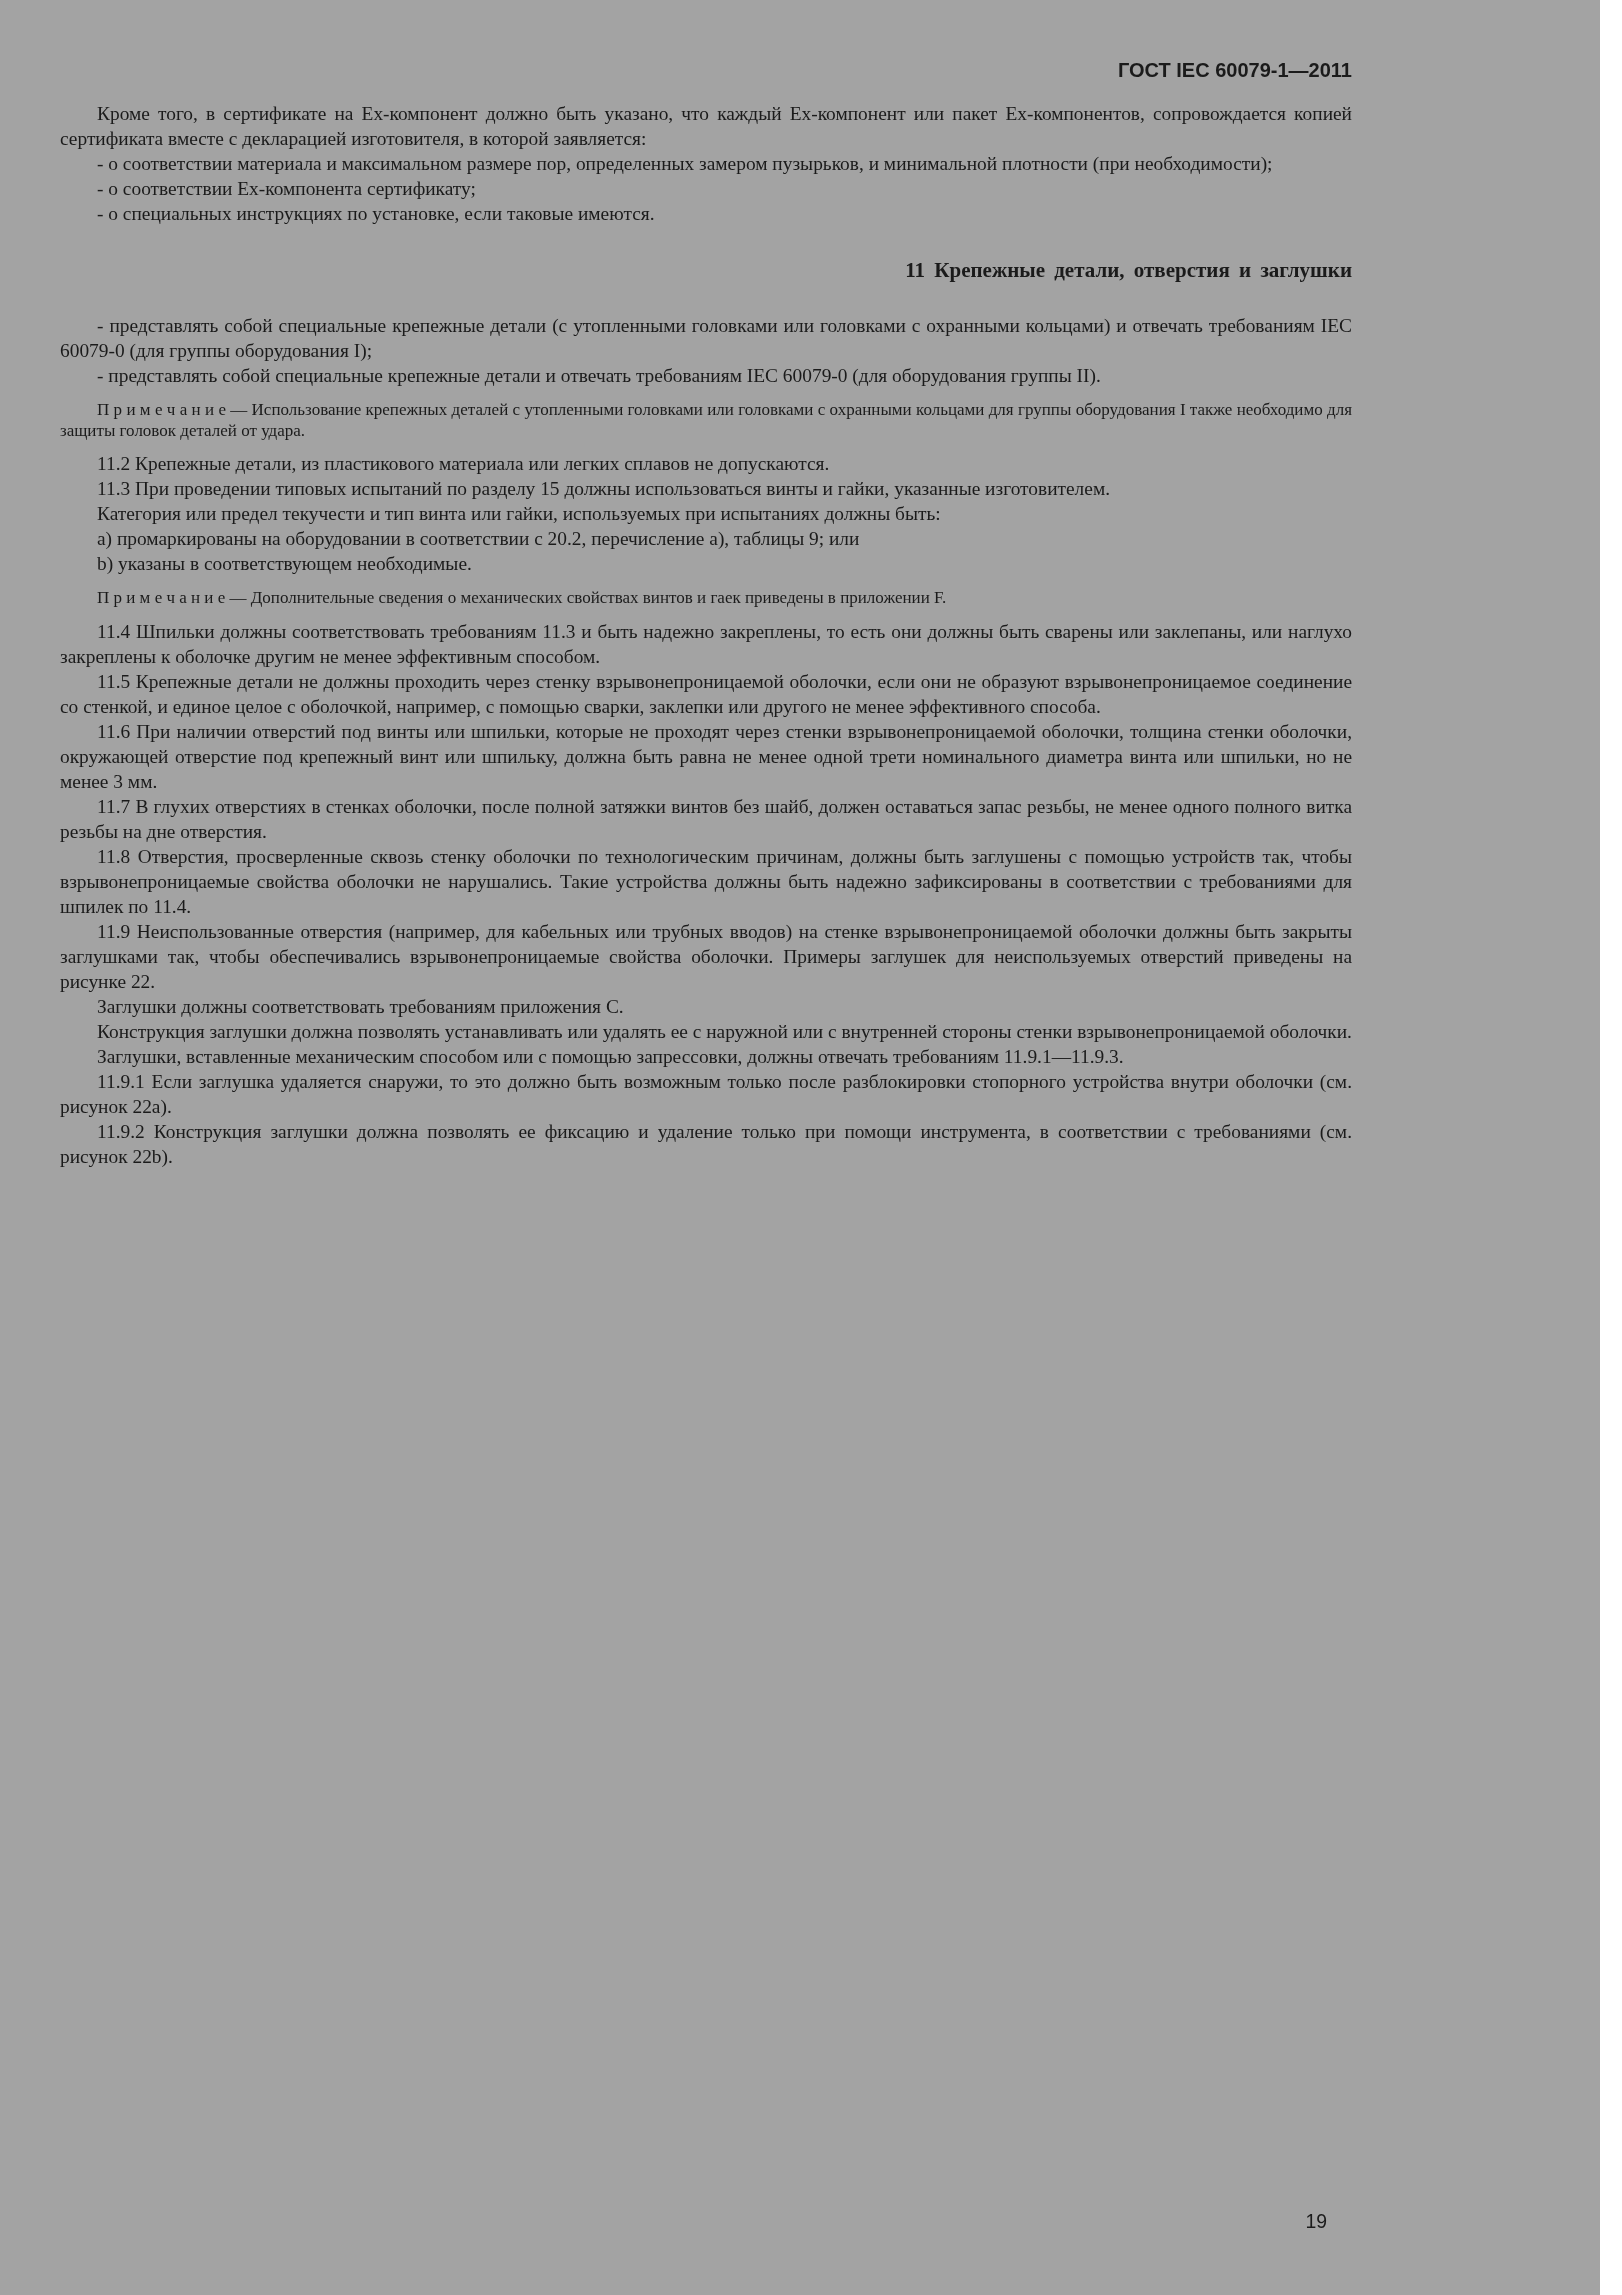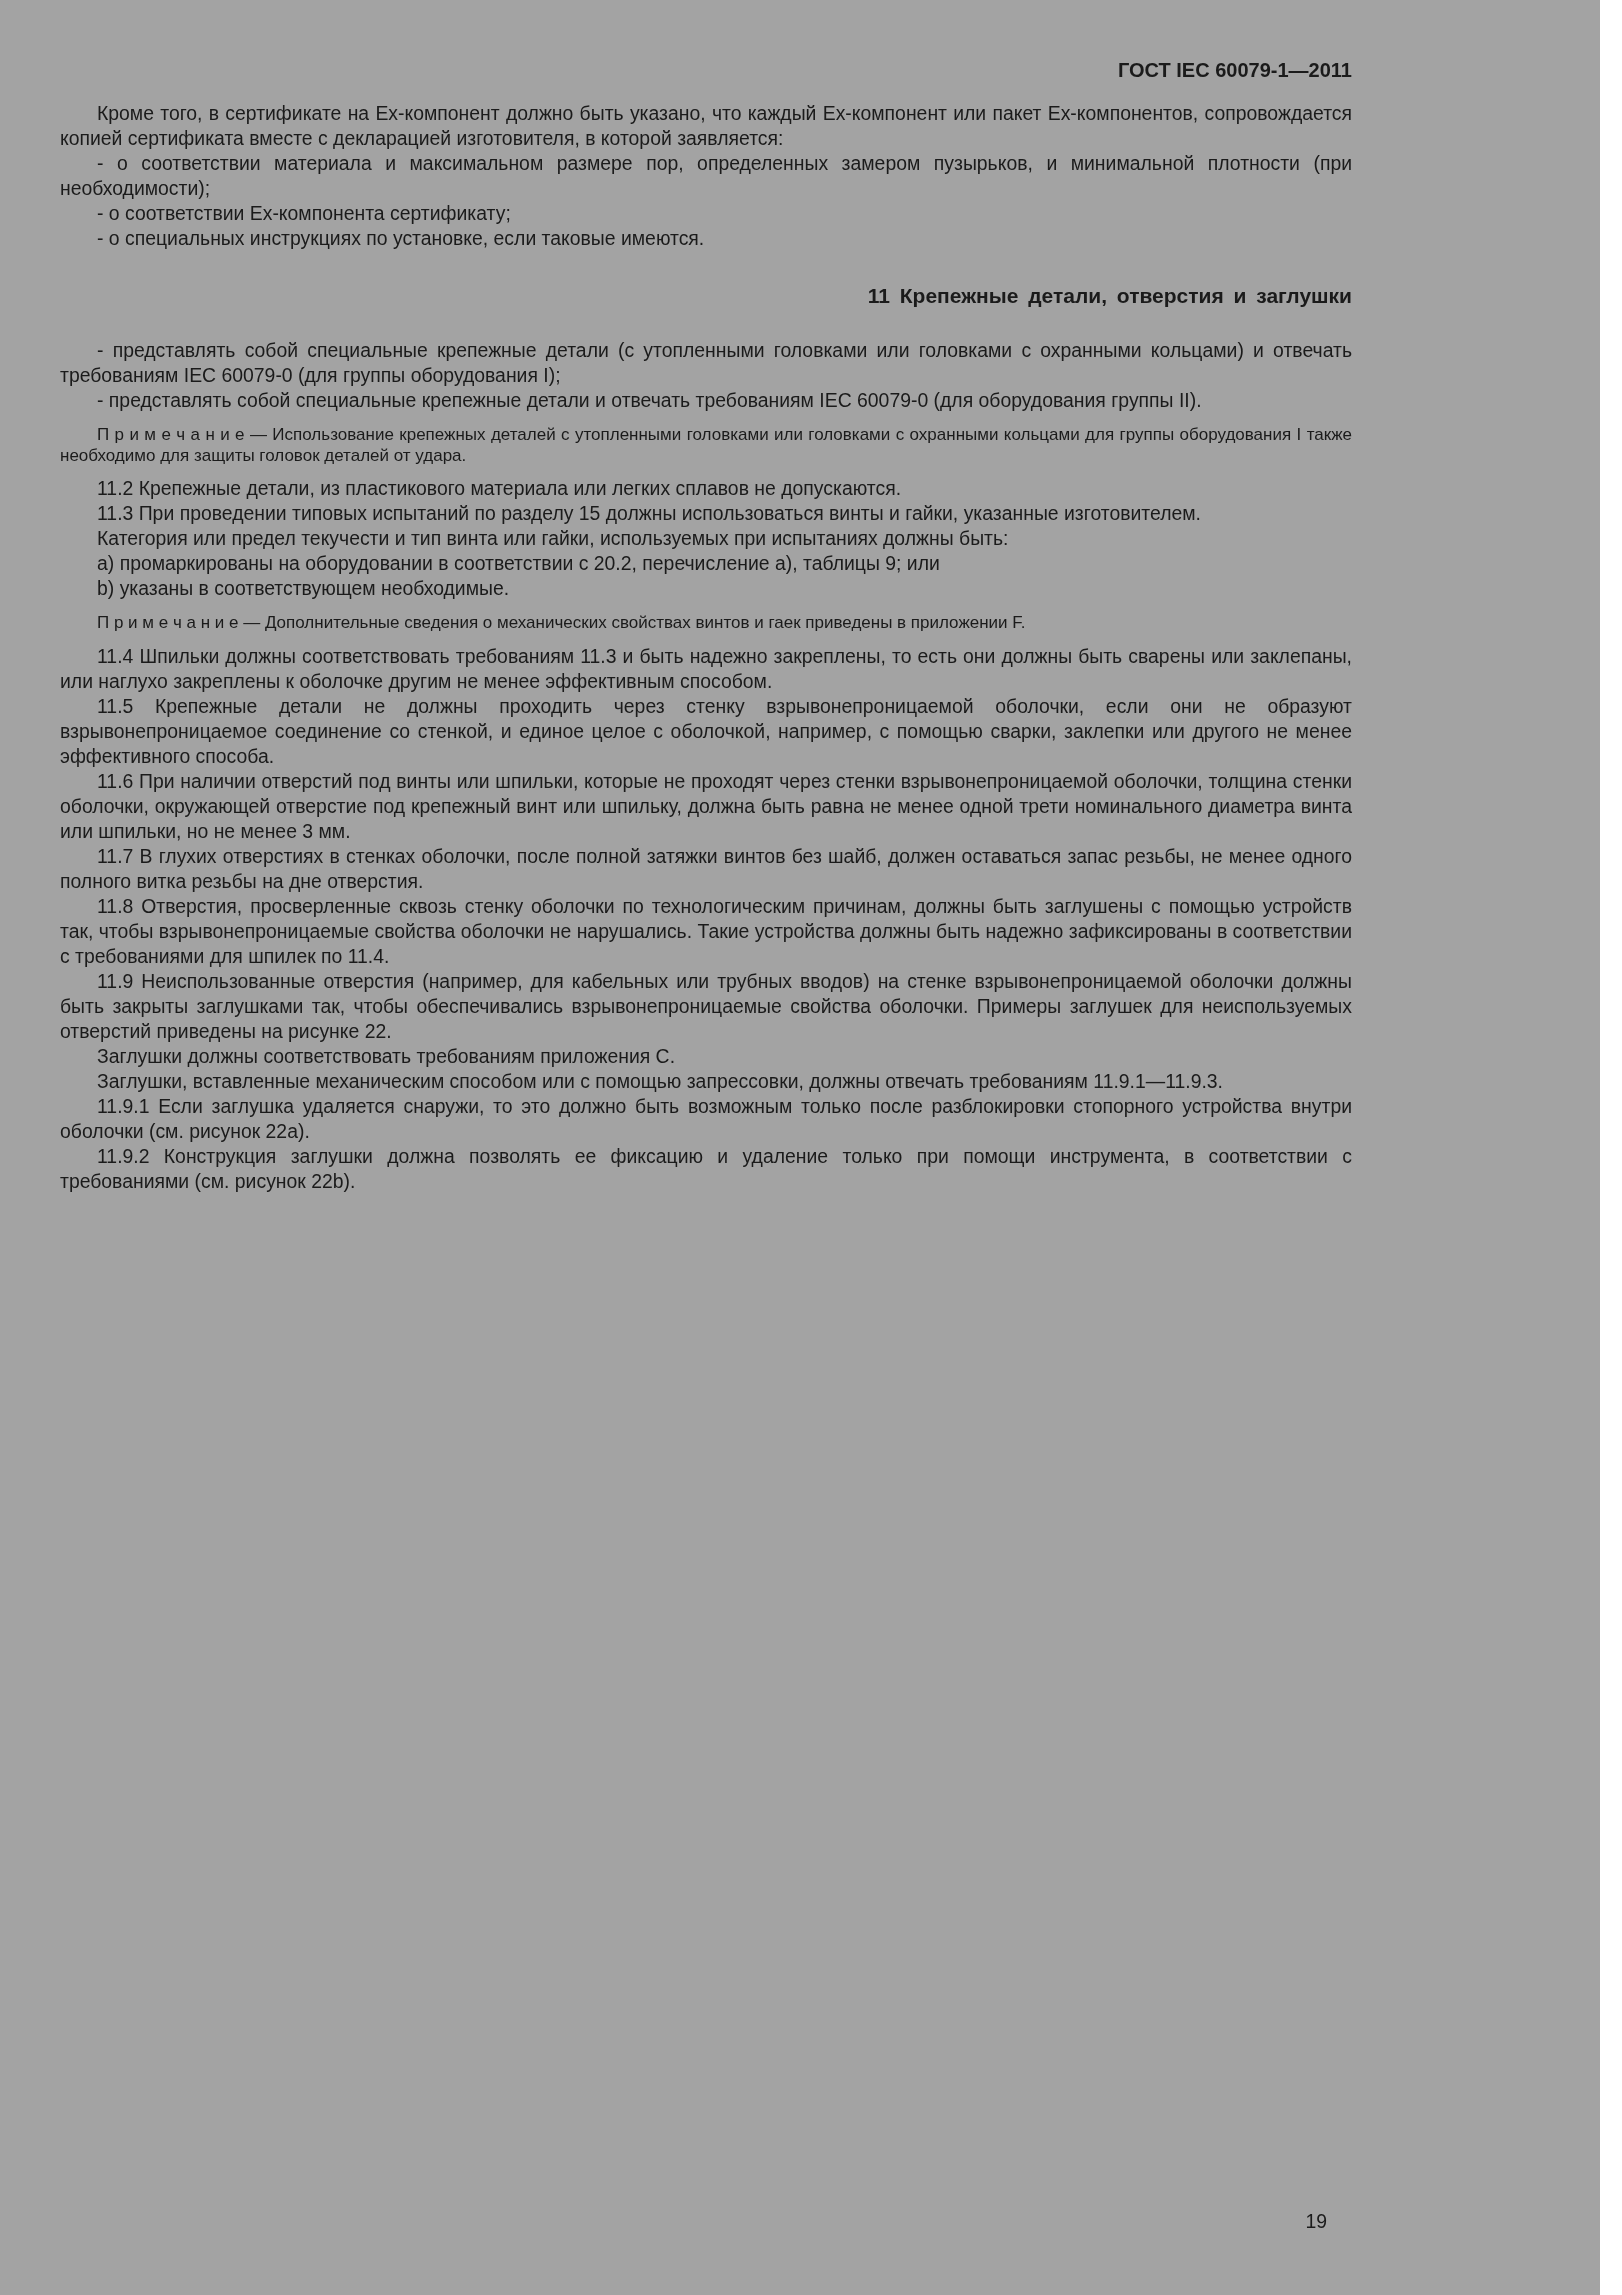--- a/index.html
+++ b/index.html
@@ -33,20 +33,21 @@
     font-size: 20px;
     line-height: 24px;
     margin-bottom: 19px;
   }
   .blocks p {
     margin: 0;
     font-size: 19.4px;
     line-height: 25px;
     text-align: justify;
     text-indent: 37px;
+    font-family: Liberation Serif, serif;
   }
   .blocks p.note {
     font-size: 17px;
     line-height: 21px;
     margin-top: 10.7px;
     margin-bottom: 10.7px;
   }
   .blocks p.h2 {
     font-weight: bold;
     font-size: 21px;
@@ -85,20 +86,21 @@
         <p class="">a) промаркированы на оборудовании в соответствии с 20.2, перечисление а), таблицы 9; или</p>
         <p class="">b) указаны в соответствующем необходимые.</p>
         <p class="note">П р и м е ч а н и е — Дополнительные сведения о механических свойствах винтов и гаек приведены в приложении F.</p>
         <p class="">11.4 Шпильки должны соответствовать требованиям 11.3 и быть надежно закреплены, то есть они должны быть сварены или заклепаны, или наглухо закреплены к оболочке другим не менее эффективным способом.</p>
         <p class="">11.5 Крепежные детали не должны проходить через стенку взрывонепроницаемой оболочки, если они не образуют взрывонепроницаемое соединение со стенкой, и единое целое с оболочкой, например, с помощью сварки, заклепки или другого не менее эффективного способа.</p>
         <p class="">11.6 При наличии отверстий под винты или шпильки, которые не проходят через стенки взрывонепроницаемой оболочки, толщина стенки оболочки, окружающей отверстие под крепежный винт или шпильку, должна быть равна не менее одной трети номинального диаметра винта или шпильки, но не менее 3 мм.</p>
         <p class="">11.7 В глухих отверстиях в стенках оболочки, после полной затяжки винтов без шайб, должен оставаться запас резьбы, не менее одного полного витка резьбы на дне отверстия.</p>
         <p class="">11.8 Отверстия, просверленные сквозь стенку оболочки по технологическим причинам, должны быть заглушены с помощью устройств так, чтобы взрывонепроницаемые свойства оболочки не нарушались. Такие устройства должны быть надежно зафиксированы в соответствии с требованиями для шпилек по 11.4.</p>
         <p class="">11.9 Неиспользованные отверстия (например, для кабельных или трубных вводов) на стенке взрывонепроницаемой оболочки должны быть закрыты заглушками так, чтобы обеспечивались взрывонепроницаемые свойства оболочки. Примеры заглушек для неиспользуемых отверстий приведены на рисунке 22.</p>
         <p class="">Заглушки должны соответствовать требованиям приложения С.</p>
+        <p class="">Конструкция заглушки должна позволять устанавливать или удалять ее с наружной или с внутренней стороны стенки взрывонепроницаемой оболочки.</p>
         <p class="">Заглушки, вставленные механическим способом или с помощью запрессовки, должны отвечать требованиям 11.9.1—11.9.3.</p>
         <p class="">11.9.1 Если заглушка удаляется снаружи, то это должно быть возможным только после разблокировки стопорного устройства внутри оболочки (см. рисунок 22а).</p>
         <p class="">11.9.2 Конструкция заглушки должна позволять ее фиксацию и удаление только при помощи инструмента, в соответствии с требованиями (см. рисунок 22b).</p>
       </div>
   </div>
   <div class="page-number">19</div>
 </div>
 
 
 </body></html>

